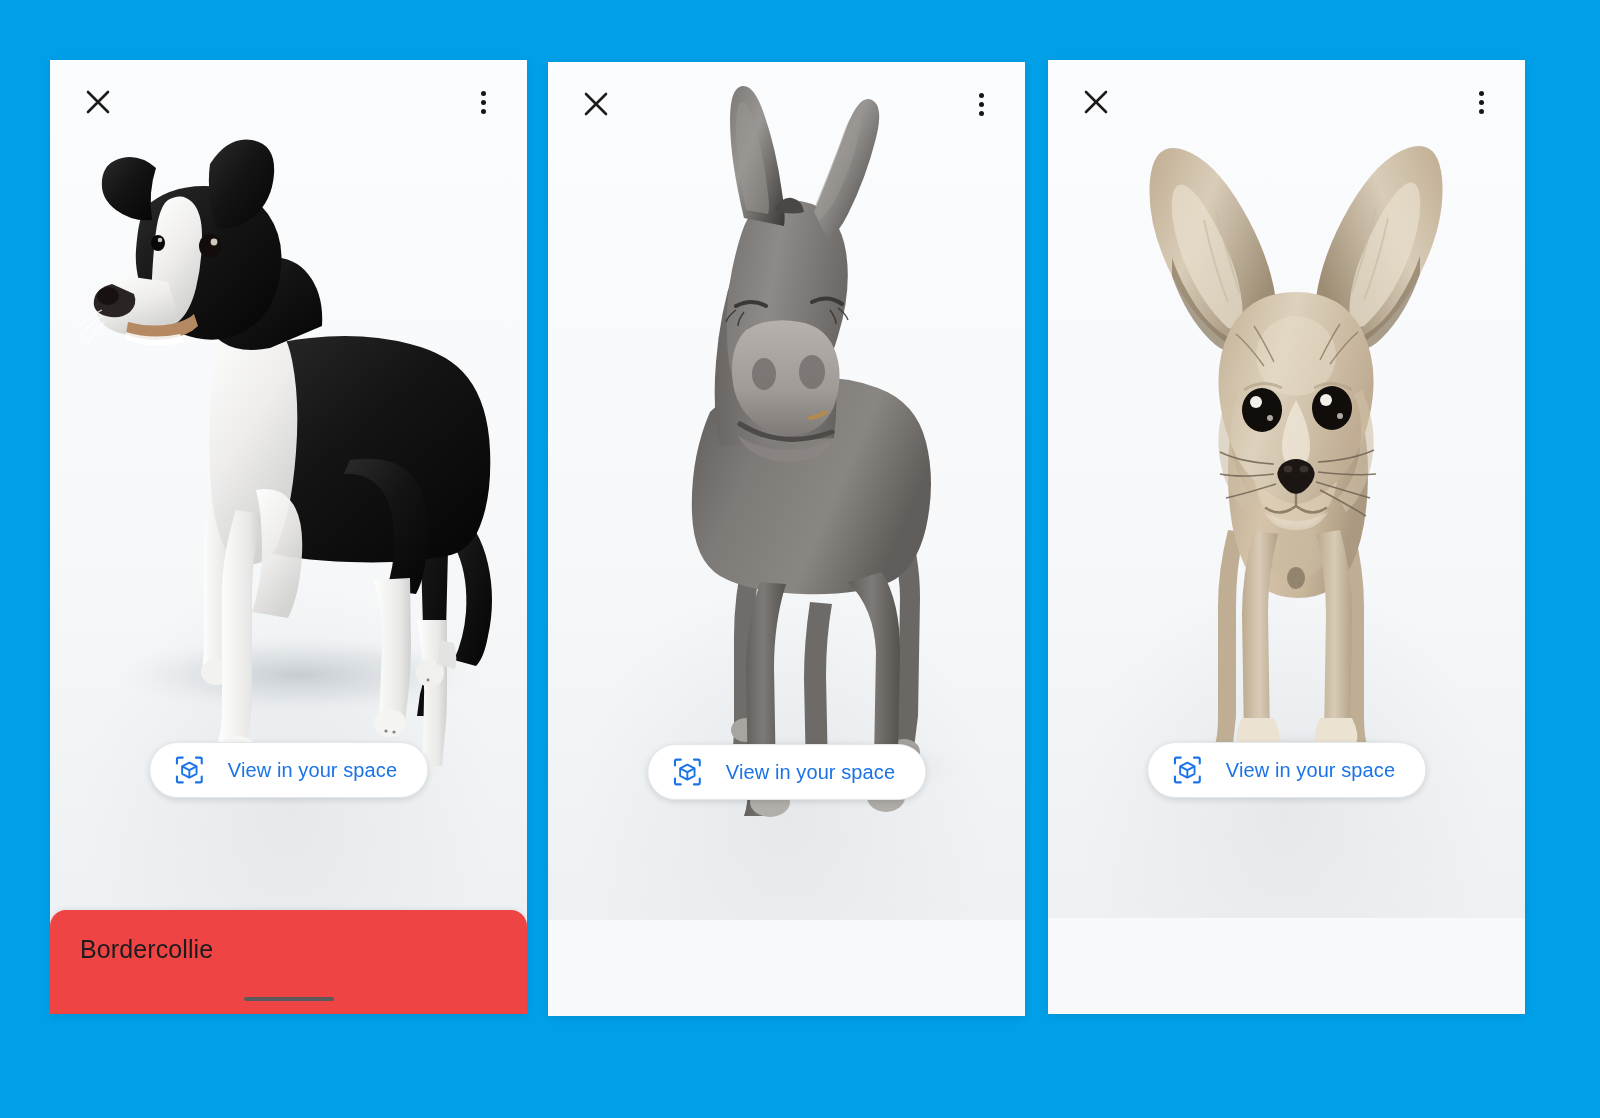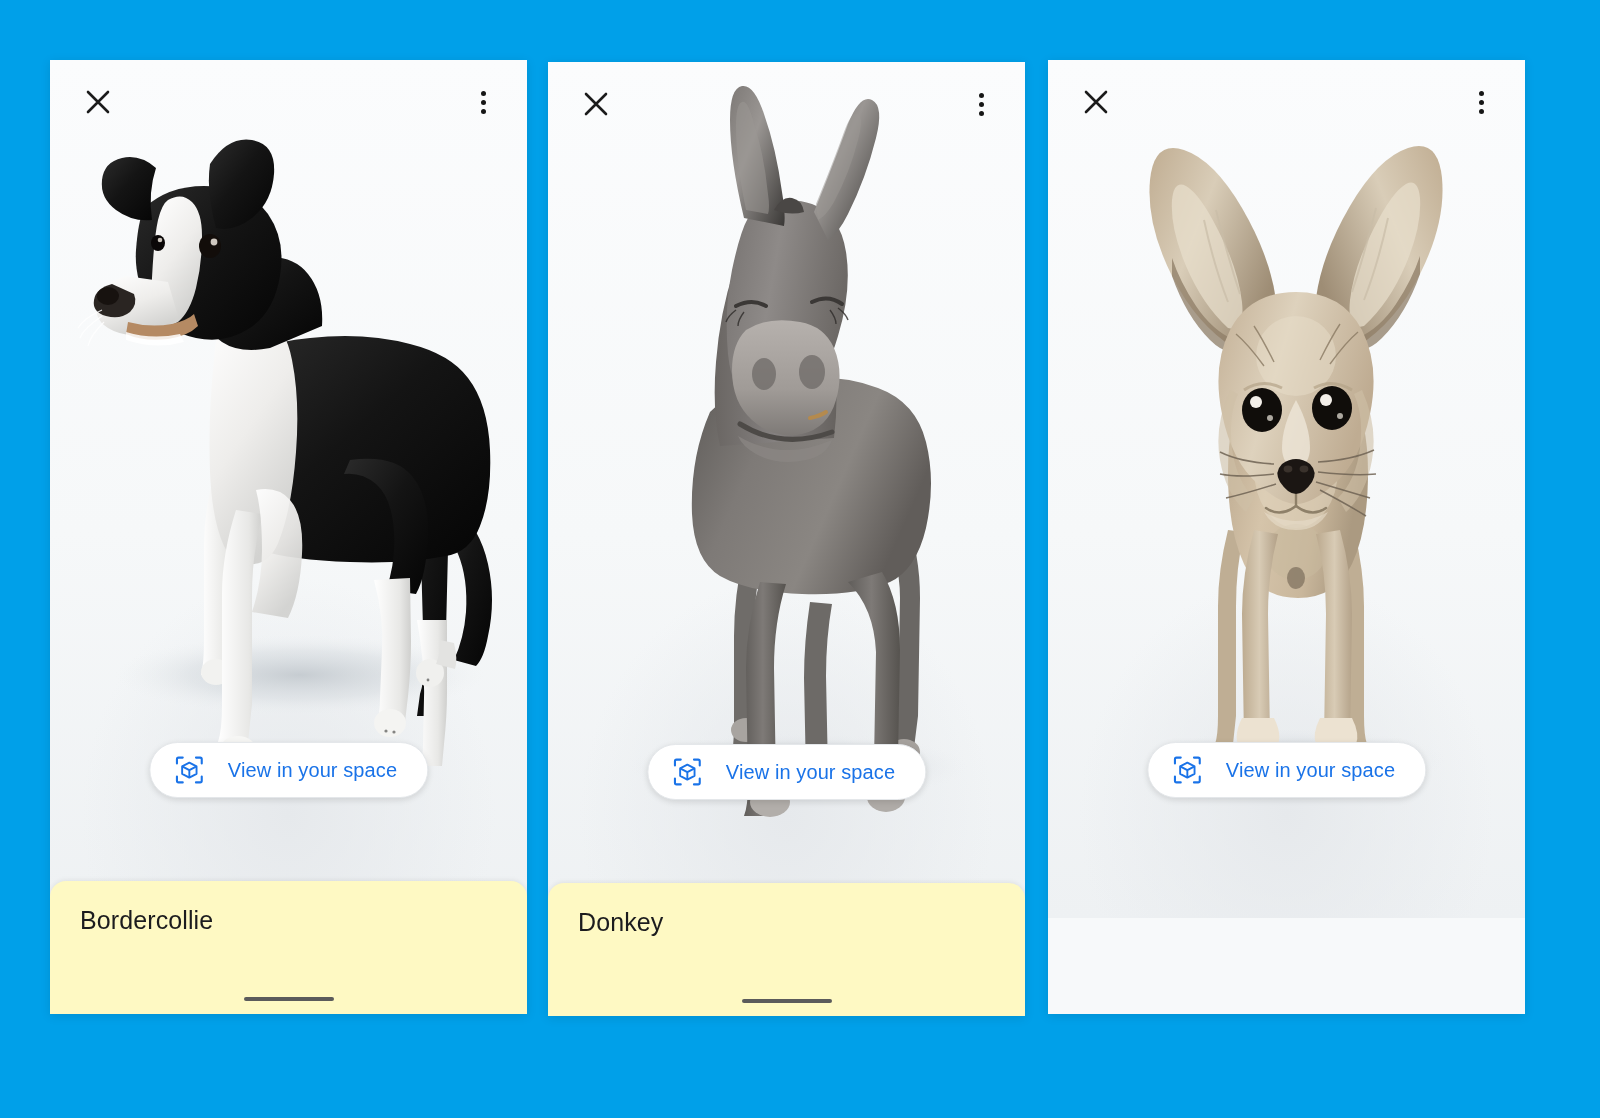--- a/index.html
+++ b/index.html
@@ -77,22 +77,22 @@
   .ar-btn .label {
     color: #1a73e8;
     font-size: 20px;
     letter-spacing: .1px;
   }
 
   
   .sheet {
     position: absolute;
     left: 0; right: 0; bottom: 0;
-    height: 133px;
-    background: #fef9c3;
+    height: 104px;
+    background: #ef4444;
     border-radius: 16px 16px 0 0;
     box-shadow: 0 -1px 5px rgba(0,0,0,.07);
     z-index: 8;
   }
   .sheet .title {
     position: absolute;
     left: 30px; top: 25px;
     font-size: 25px;
     color: #1c1c1e;
     letter-spacing: .1px;
@@ -417,24 +417,20 @@
           </g>
           <g fill="none" stroke="#1a73e8" stroke-width="1.9" stroke-linejoin="round">
             <path d="M15 7.6 22.2 11.4v7.4L15 22.6 7.8 18.8v-7.4z"></path>
             <path d="M7.8 11.4 15 15.2l7.2-3.8M15 15.2v7.4"></path>
           </g>
         </svg>
         <span class="label">View in your space</span>
       </button>
     </div>
 
-    <div class="sheet">
-      <div class="title">Donkey</div>
-      <div class="home-indicator"></div>
-    </div>
   </div>
 
   <div class="card c3">
     <div class="viewer">
 
       <svg class="model" viewBox="0 0 477 858">
         <defs>
           <radialGradient id="sh3" cx="50%" cy="50%" r="50%">
             <stop offset="0%" stop-color="#b6bdc3" stop-opacity=".68"></stop>
             <stop offset="60%" stop-color="#cfd4d9" stop-opacity=".32"></stop>

